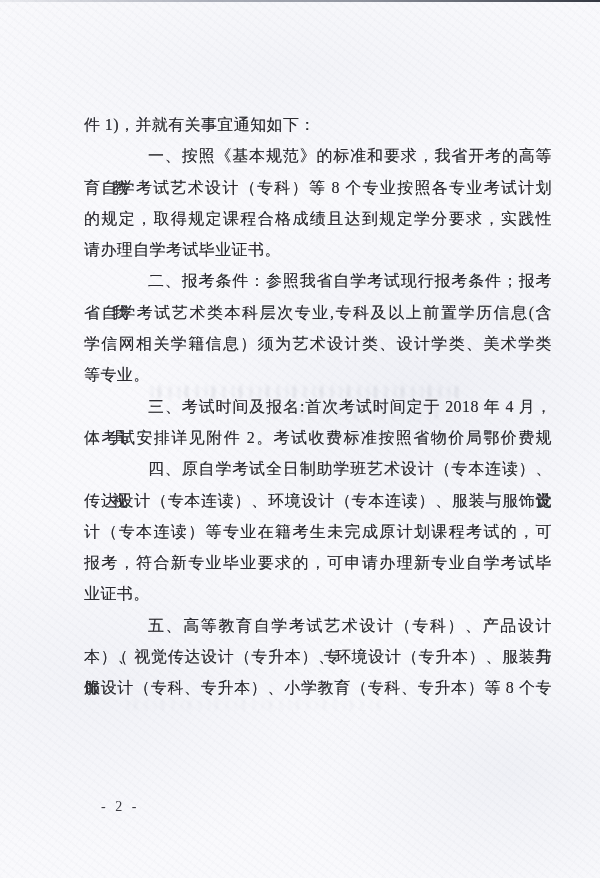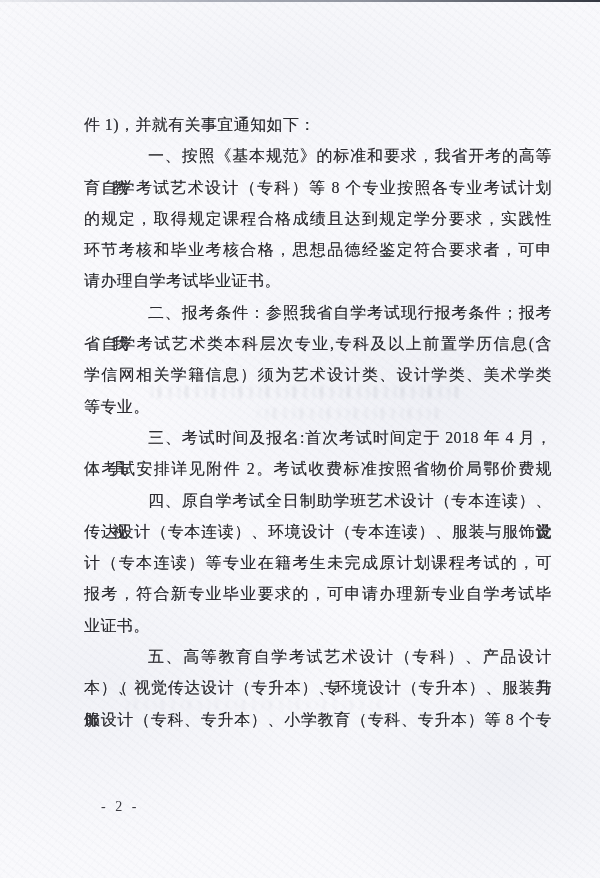--- a/index.html
+++ b/index.html
@@ -97,21 +97,20 @@
 
   <div class="smudge s1"></div>
   <div class="smudge s2"></div>
   <div class="smudge s3"></div>
 
   <div class="text-block">
     <div class="line">件 1)，并就有关事宜通知如下：</div>
     <div class="line indent fill">一、按照《基本规范》的标准和要求，我省开考的高等教</div>
     <div class="line fill">育自学考试艺术设计（专科）等 8 个专业按照各专业考试计划</div>
     <div class="line fill">的规定，取得规定课程合格成绩且达到规定学分要求，实践性</div>
-    <div class="line fill">环节考核和毕业考核合格，思想品德经鉴定符合要求者，可申</div>
     <div class="line">请办理自学考试毕业证书。</div>
     <div class="line indent fill">二、报考条件：参照我省自学考试现行报考条件；报考我</div>
     <div class="line fill">省自学考试艺术类本科层次专业,专科及以上前置学历信息(含</div>
     <div class="line fill">学信网相关学籍信息）须为艺术设计类、设计学类、美术学类</div>
     <div class="line">等专业。</div>
     <div class="line indent fill">三、考试时间及报名:首次考试时间定于 2018 年 4 月，具</div>
     <div class="line fill">体考试安排详见附件 2。考试收费标准按照省物价局鄂价费规</div>
     <div class="line indent fill">四、原自学考试全日制助学班艺术设计（专本连读）、视觉</div>
     <div class="line fill">传达设计（专本连读）、环境设计（专本连读）、服装与服饰设</div>
     <div class="line fill">计（专本连读）等专业在籍考生未完成原计划课程考试的，可</div>

